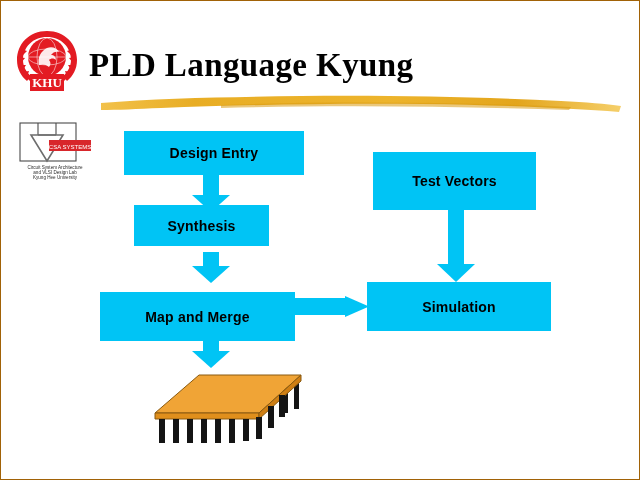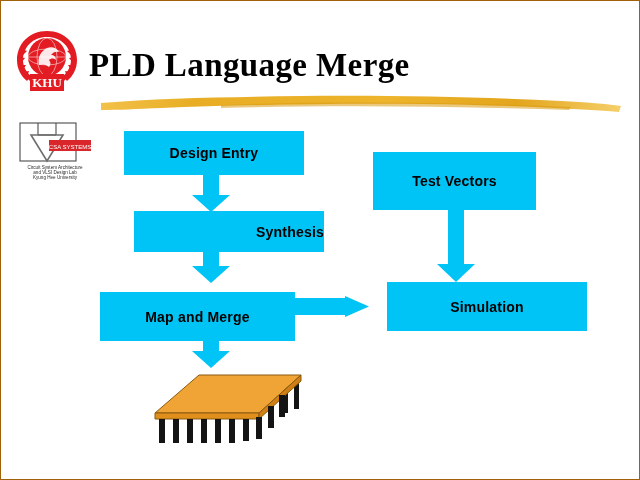--- a/index.html
+++ b/index.html
@@ -69,24 +69,24 @@
     font-weight: bold;
     font-size: 14px;
     display: flex;
     align-items: center;
     justify-content: center;
     text-align: center;
     box-sizing: border-box;
     letter-spacing: 0.2px;
   }
   #box-design-entry { left: 123px; top: 130px; width: 180px; height: 44px; }
-  #box-synthesis    { left: 133px; top: 210px; width: 190px; height: 41px; justify-content: flex-end; }
+  #box-synthesis    { left: 133px; top: 204px; width: 135px; height: 41px; }
   #box-map-merge    { left: 99px;  top: 281px; width: 195px; height: 49px; margin-top: 10px; }
   #box-test-vectors { left: 372px; top: 131px; width: 163px; height: 58px; margin-top: 20px; }
-  #box-simulation   { left: 366px; top: 281px; width: 200px; height: 49px; margin-left: 20px; }
+  #box-simulation   { left: 366px; top: 281px; width: 184px; height: 49px; }
 
   
   .arrow-layer {
     position: absolute;
     left: 0; top: 0;
     width: 640px; height: 480px;
     pointer-events: none;
   }
 
   
@@ -130,21 +130,21 @@
         <line x1="15" y1="30" x2="53" y2="30"></line>
       </g>
 
       <path d="M26 38 C24 31 28 24 34 21 C39 19 44 21 46 25 C43 24 40 25 38 28 C41 28 43 30 43 33 C41 31 38 31 36 33 C38 35 38 38 36 40 C33 37 29 37 26 38 Z" fill="#ffffff" opacity="0.9"></path>
 
       <rect x="17" y="47" width="34" height="17" fill="#e31b23"></rect>
       <text x="34" y="60" font-family="Liberation Serif, serif" font-size="13" font-weight="bold" fill="#ffffff" text-anchor="middle">KHU</text>
     </svg>
   </div>
 
-  <div class="slide-title">PLD Language Merge</div>
+  <div class="slide-title">PLD Language Kyung</div>
 
   <div class="title-rule">
     <svg width="520" height="26" viewBox="0 0 520 26" aria-hidden="true">
       <defs>
         <linearGradient id="goldg" x1="0" y1="0" x2="1" y2="0">
           <stop offset="0%" stop-color="#f2c14a"></stop>
           <stop offset="18%" stop-color="#e8ad24"></stop>
           <stop offset="55%" stop-color="#edb42c"></stop>
           <stop offset="80%" stop-color="#e3a51c"></stop>
           <stop offset="100%" stop-color="#f5cf6a"></stop>

